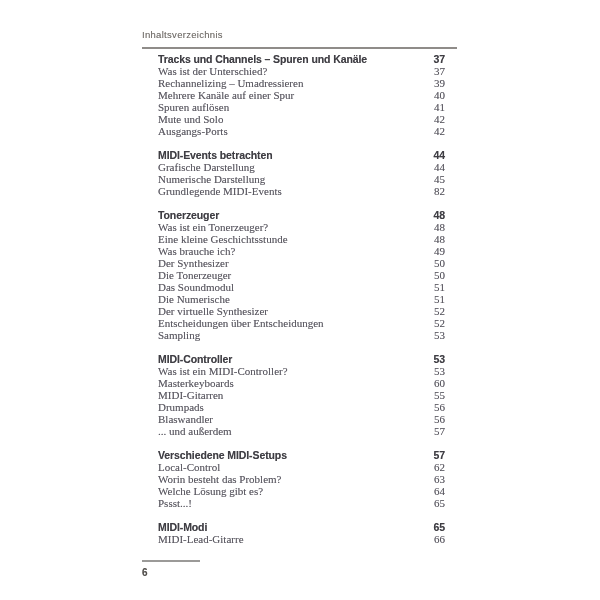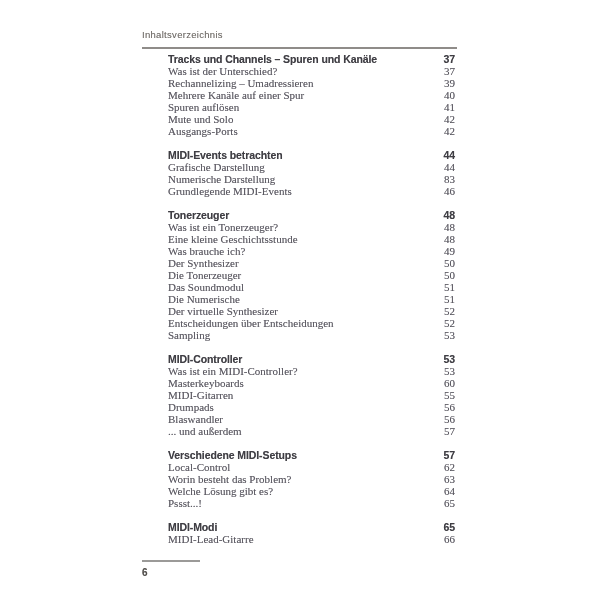--- a/index.html
+++ b/index.html
@@ -18,21 +18,21 @@
     font-size:9.5px;
     letter-spacing:.3px;
     color:#716d69;
     padding-bottom:7px;
     border-bottom:2px solid #8f8c89;
     text-shadow:0 0 .4px rgba(113,109,105,.45);
   }
   
   .toc {
     position:absolute;
-    left:168px; top:53px;
+    left:158px; top:53px;
     width:287px;
   }
   .toc-section + .toc-section { margin-top:12px; }
   .row {
     display:flex;
     justify-content:space-between;
     align-items:baseline;
     height:12px;
     line-height:12px;
     white-space:nowrap;
@@ -108,25 +108,25 @@
         <div class="row heading">
           <span class="lbl">MIDI-Events betrachten</span>
           <span class="pg">44</span>
         </div>
         <div class="row entry">
           <span class="lbl">Grafische Darstellung</span>
           <span class="pg">44</span>
         </div>
         <div class="row entry">
           <span class="lbl">Numerische Darstellung</span>
-          <span class="pg">83</span>
+          <span class="pg">45</span>
         </div>
         <div class="row entry">
           <span class="lbl">Grundlegende MIDI-Events</span>
-          <span class="pg">46</span>
+          <span class="pg">82</span>
         </div>
       </div>
       <div class="toc-section">
         <div class="row heading">
           <span class="lbl">Tonerzeuger</span>
           <span class="pg">48</span>
         </div>
         <div class="row entry">
           <span class="lbl">Was ist ein Tonerzeuger?</span>
           <span class="pg">48</span>

